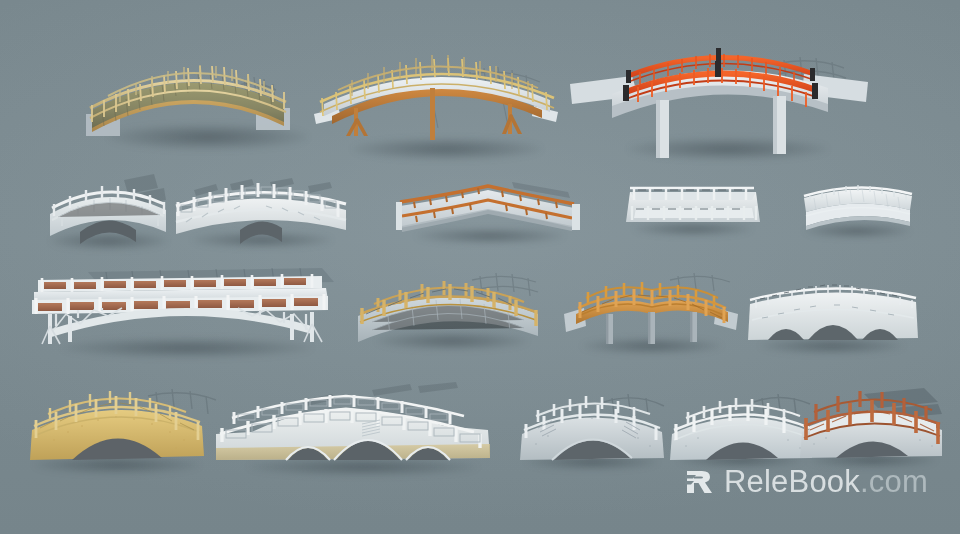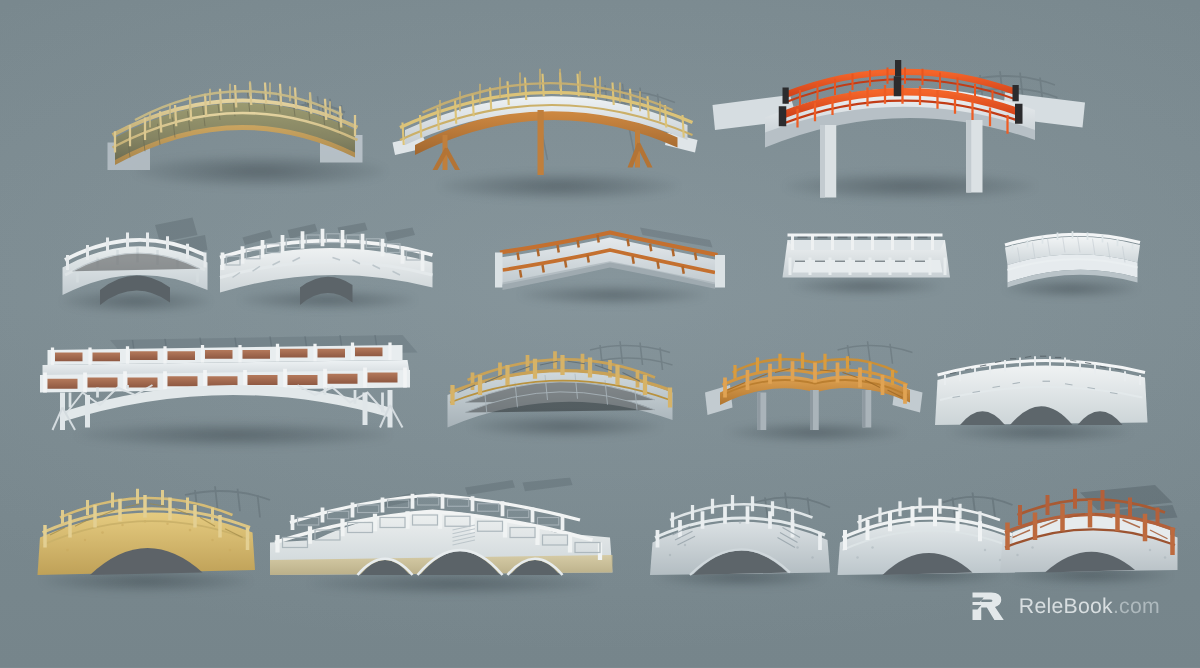--- a/index.html
+++ b/index.html
@@ -49,21 +49,21 @@
     display: flex;
     align-items: center;
     gap: 9px;
     user-select: none;
   }
   #wm-mark {
     width: 30px; height: 30px;
     position: relative;
   }
   #wm-text {
-    font-size: 17px;
+    font-size: 31px;
     letter-spacing: 0.2px;
     color: #d8dee0;
     font-family: "Liberation Sans", sans-serif;
     white-space: nowrap;
   }
   #wm-text .dim { color: #aeb9bd; }
 </style>
 </head>
 <body>
 

